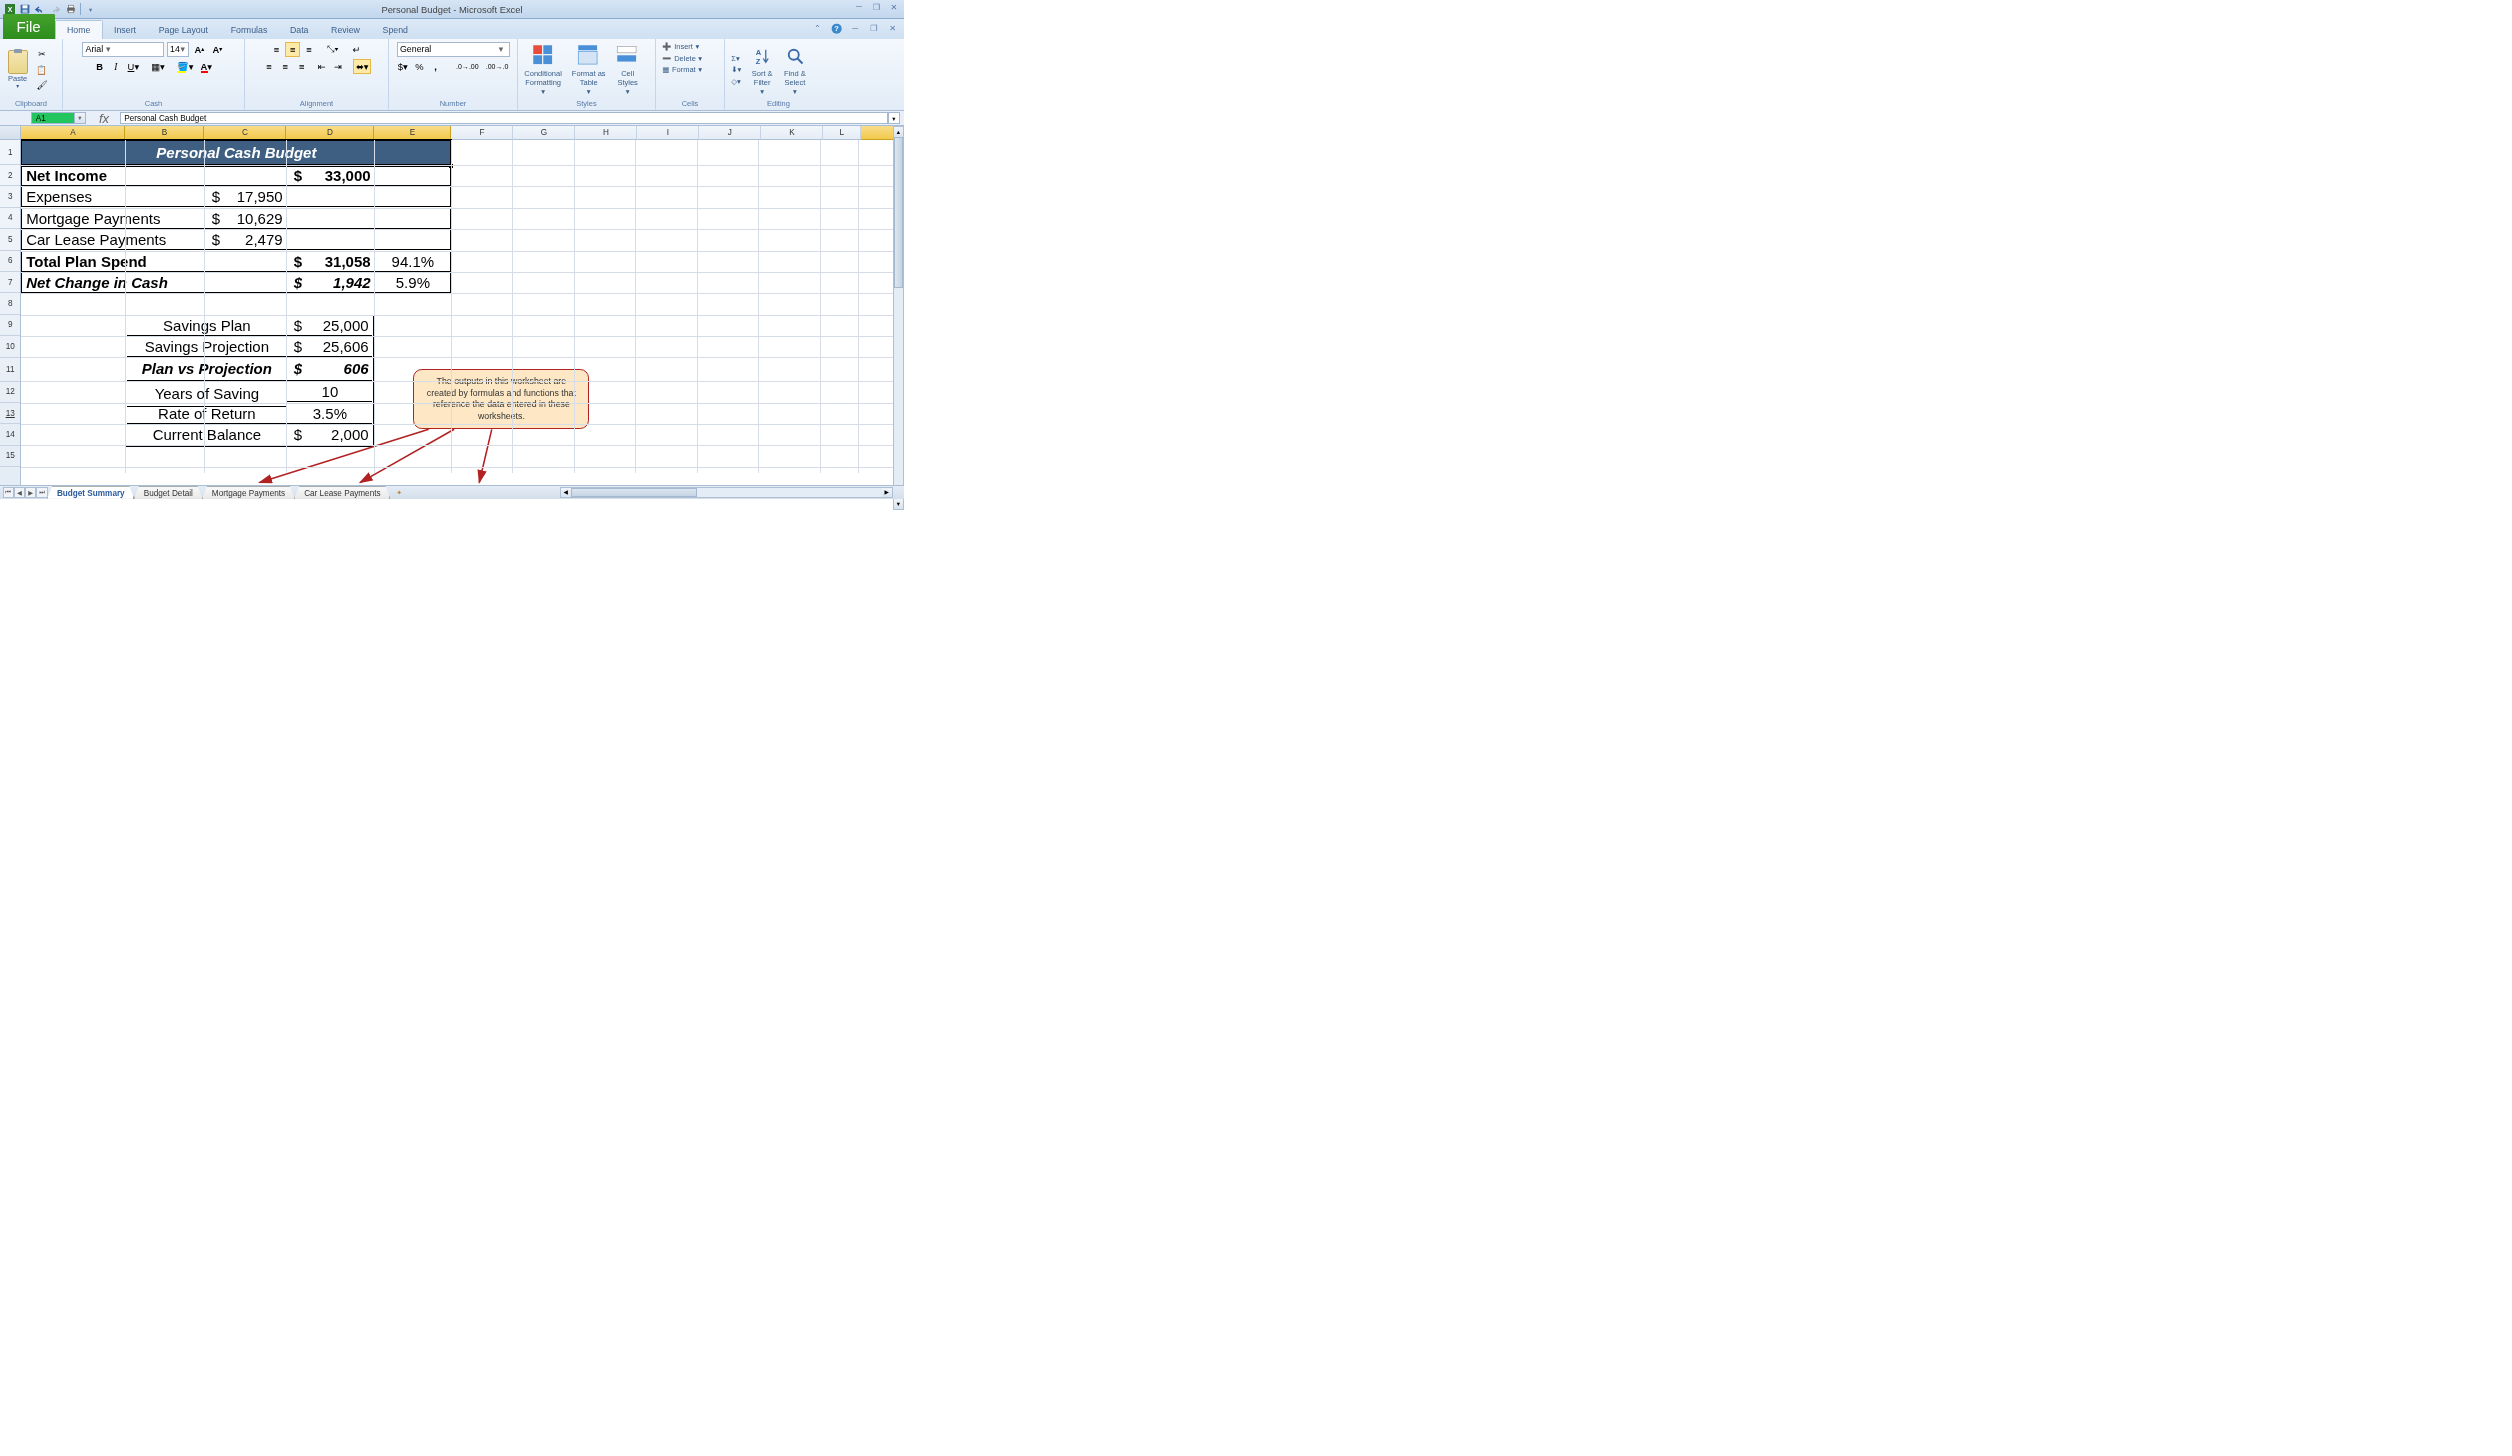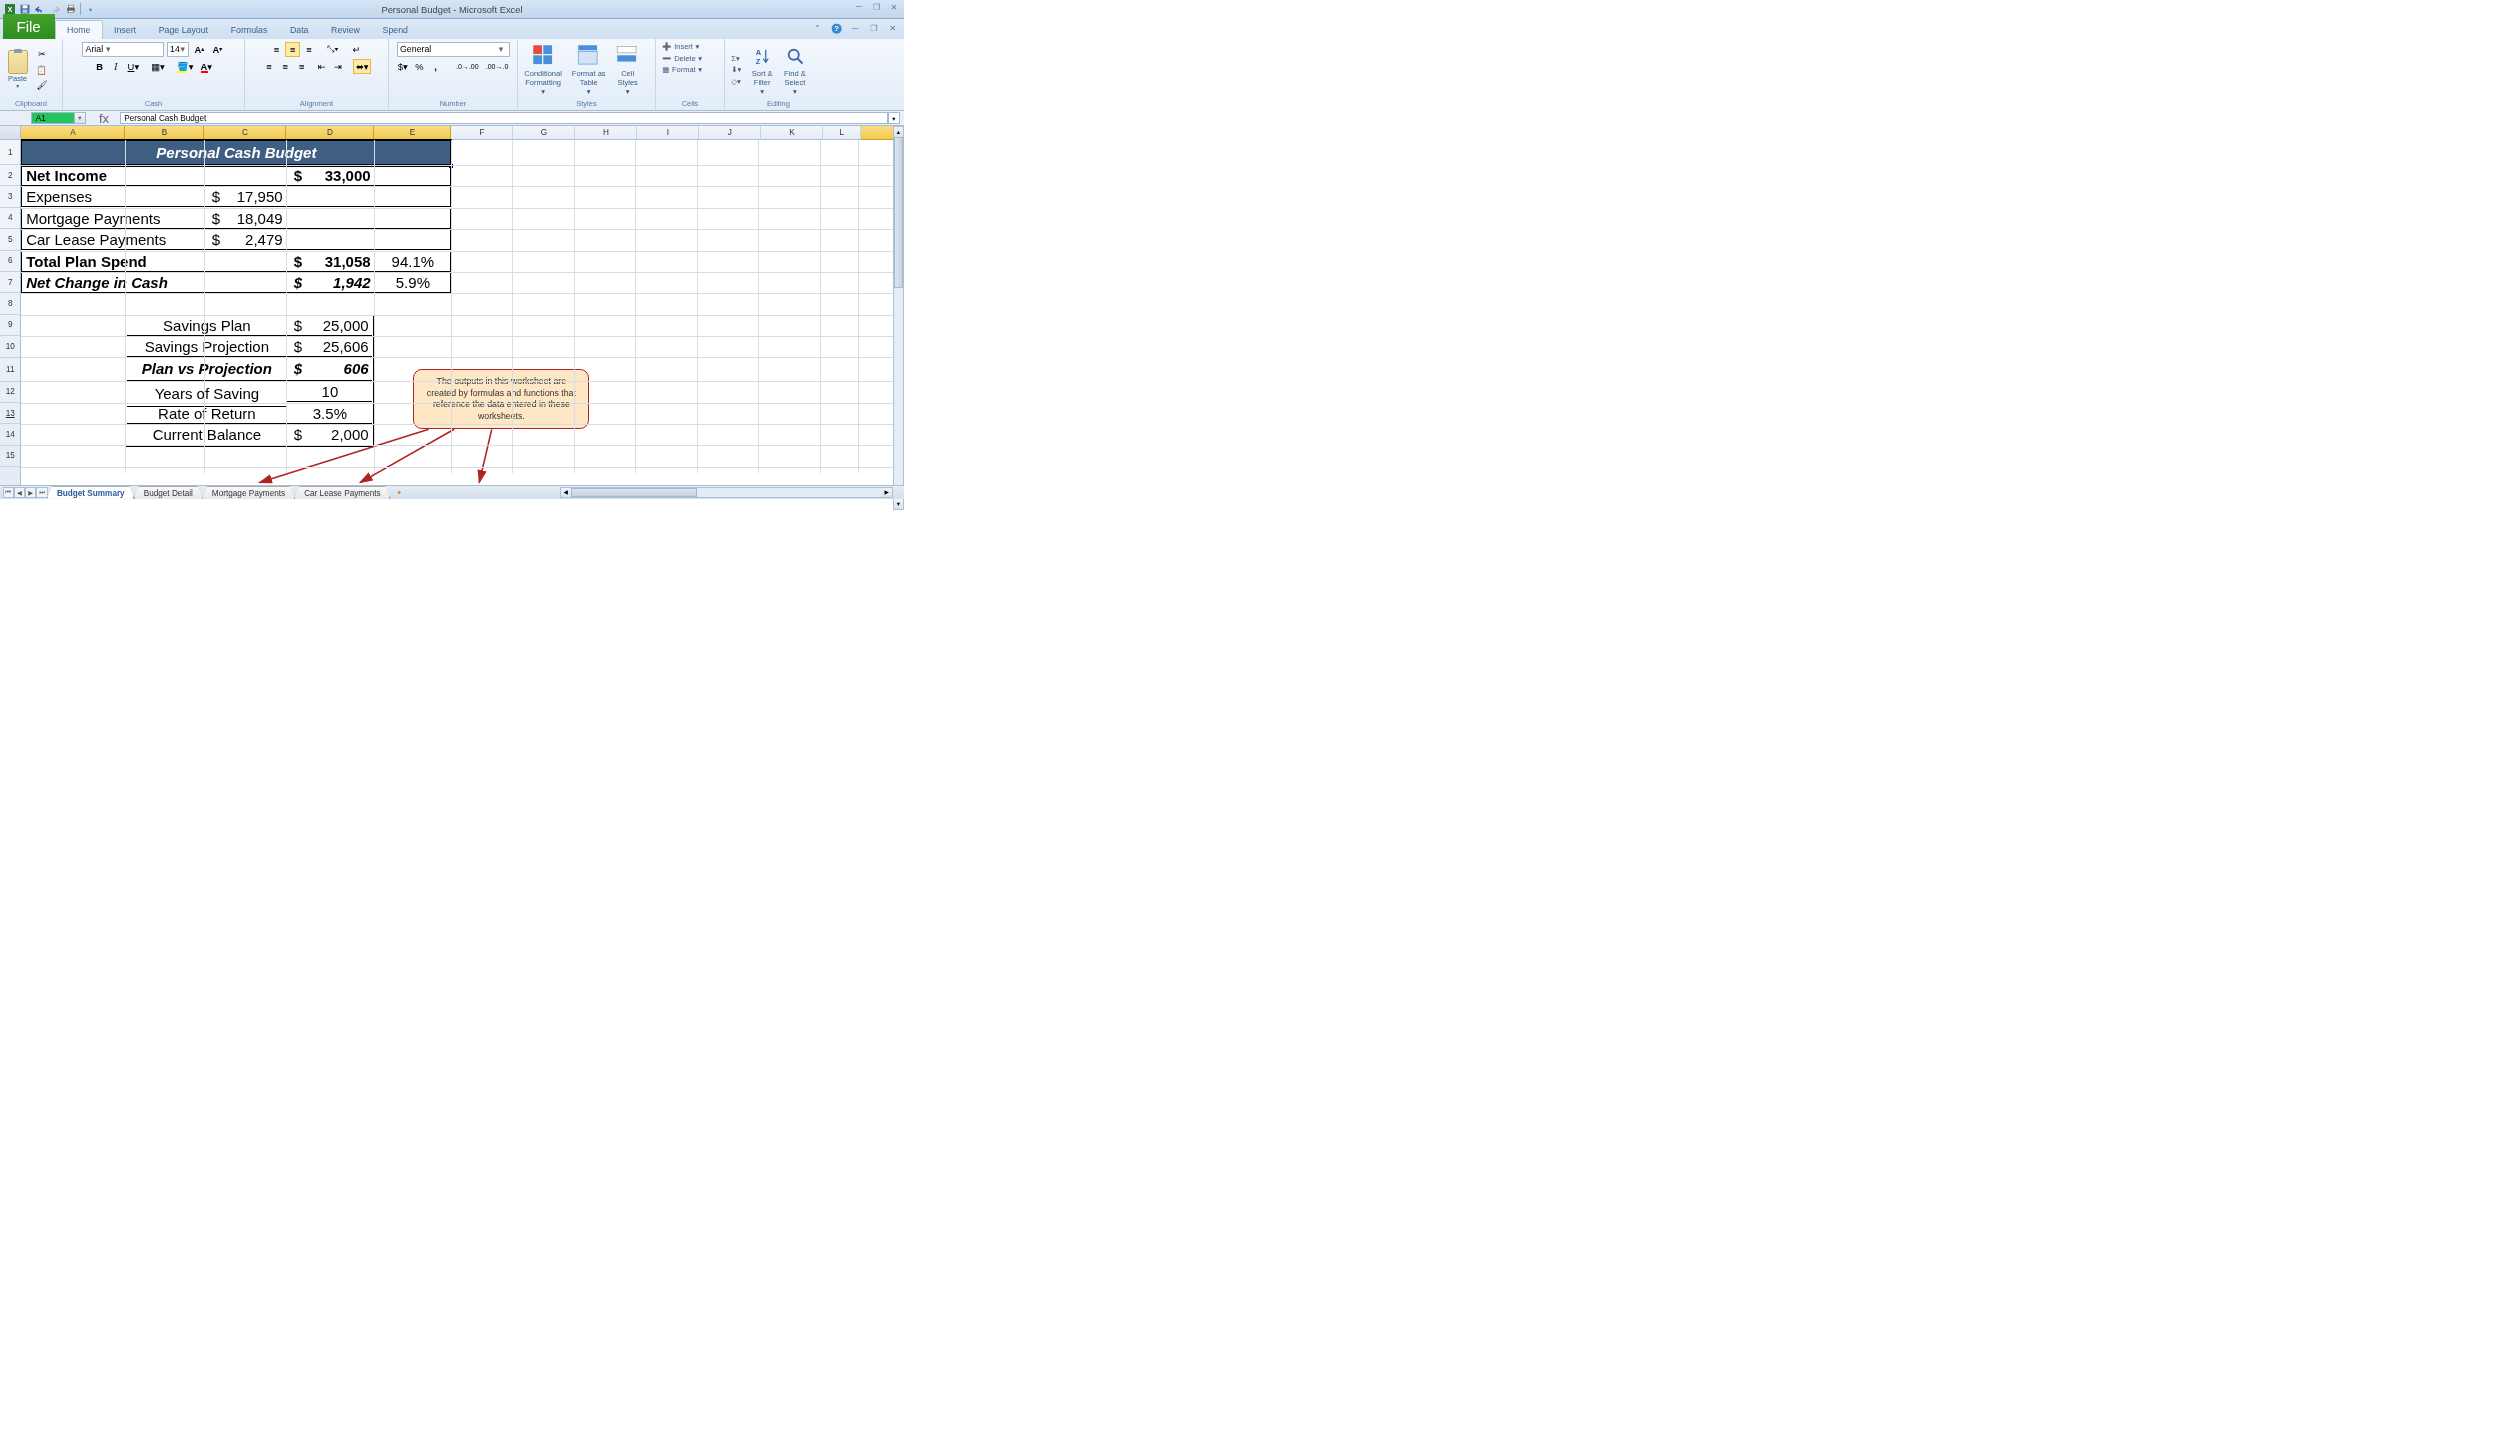--- a/index.html
+++ b/index.html
@@ -57,21 +57,21 @@
 
 .cells-body, .editing-body { display: flex; gap: 3.8px; align-items: center; }
 .stack { display: flex; flex-direction: column; gap: 1.3px; }
 .mini-btn { display: flex; align-items: center; gap: 2.5px; font-size: 7.5px; color: #3a5f8a; cursor: pointer; padding: 0.6px 2.5px; }
 
 
 .formula-bar { height: 15px; background: #e8eff8; border-bottom: 0.6px solid #a8bdd6; display: flex; align-items: center; }
 .name-box { width: 55px; background: #22c55e; border: 0.6px solid #a4b8d0; height: 12.6px; margin: 0 2.5px 0 31px; display: flex; align-items: center; padding: 0 3.8px; font-size: 8.2px; position: relative; }
 .name-drop { position: absolute; right: 0; top: 0; width: 11.3px; height: 100%; background: linear-gradient(#f0f4f9,#d8e3ef); border-left: 0.6px solid #a4b8d0; display: flex; align-items: center; justify-content: center; font-size: 5.7px; color: #666; }
 .fx { width: 31px; display: flex; align-items: center; justify-content: center; gap: 1.3px; }
-.fx-label { font-size: 13px; color: #666; }
+.fx-label { font-style: italic; font-size: 13px; color: #666; }
 .formula-input { flex: 1; background: #fff; border: 0.6px solid #a4b8d0; height: 12.6px; padding: 0 3.8px; font-size: 8.2px; display: flex; align-items: center; }
 .formula-expand { width: 12.6px; height: 12.6px; border: 0.6px solid #a4b8d0; background: #fff; margin-right: 3.8px; display: flex; align-items: center; justify-content: center; font-size: 6.3px; cursor: pointer; }
 
 
 .grid-area { position: relative; height: 359px; display: flex; }
 .row-headers { width: 21.4px; background: linear-gradient(#f2f6fb,#e4ecf5); border-right: 0.6px solid #b0c0d4; }
 .corner { height: 14px; border-bottom: 0.6px solid #b0c0d4; background: linear-gradient(#e4ecf5,#d4dfec); }
 .row-hdr { height: 21.4px; border-bottom: 0.6px solid #c7d3e2; display: flex; align-items: center; justify-content: center; font-size: 8.2px; color: #333; }
 
 .grid-main { flex: 1; position: relative; overflow: hidden; }
@@ -440,21 +440,21 @@
           <span>17,950</span>
         </div>
       <div class="dc bord-l bord-b" style="left:265px;top:46px;width:88px;height:21.4px"></div>
       <div class="dc bord-l bord-r bord-b" style="left:353px;top:46px;width:77px;height:21.4px"></div>
 
       <div class="dc bord-l bord-b" style="left:0;top:68px;width:183px;height:21.4px">
           <span>Mortgage Payments</span>
         </div>
       <div class="dc money bord-l bord-b" style="left:183px;top:68px;width:82px;height:21.4px">
           <span class="sym">$</span>
-          <span>18,049</span>
+          <span>10,629</span>
         </div>
       <div class="dc bord-l bord-b" style="left:265px;top:68px;width:88px;height:21.4px"></div>
       <div class="dc bord-l bord-r bord-b" style="left:353px;top:68px;width:77px;height:21.4px"></div>
 
       <div class="dc bord-l bord-b" style="left:0;top:89px;width:183px;height:21.4px">
           <span>Car Lease Payments</span>
         </div>
       <div class="dc money bord-l bord-b" style="left:183px;top:89px;width:82px;height:21.4px">
           <span class="sym">$</span>
           <span>2,479</span>

